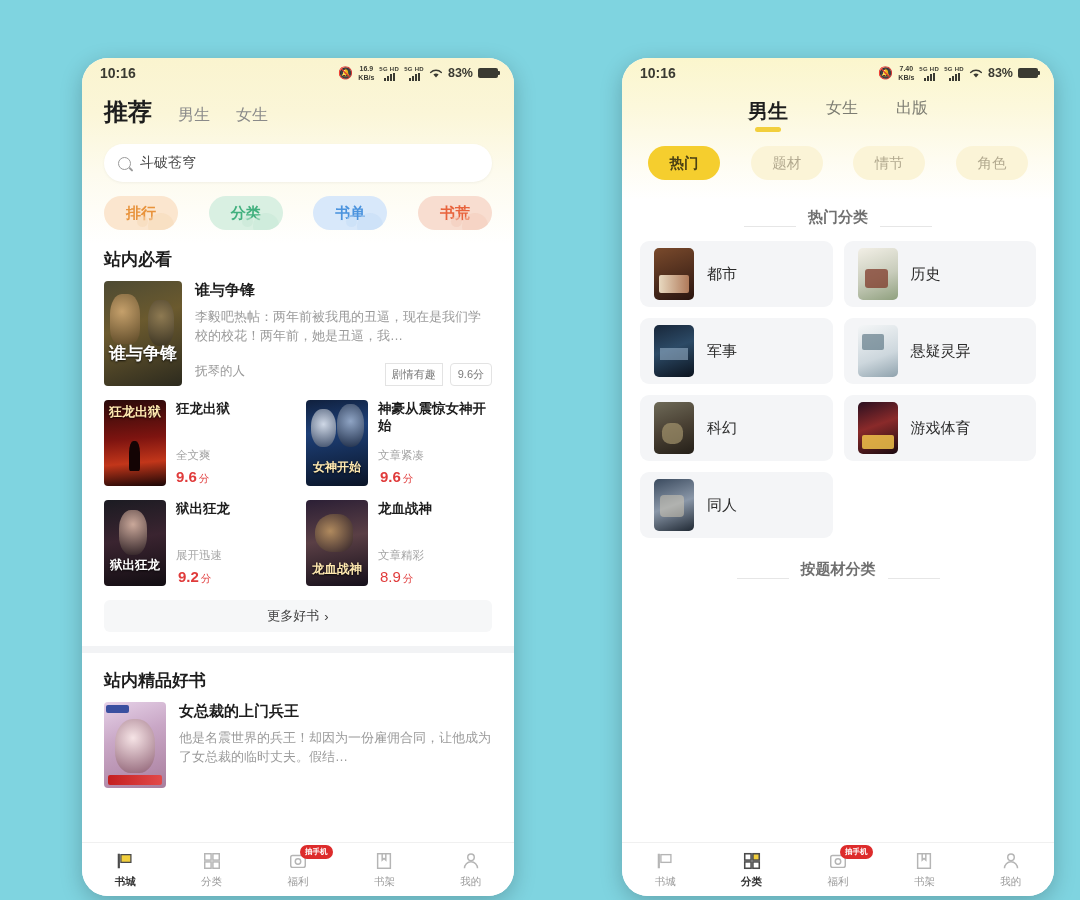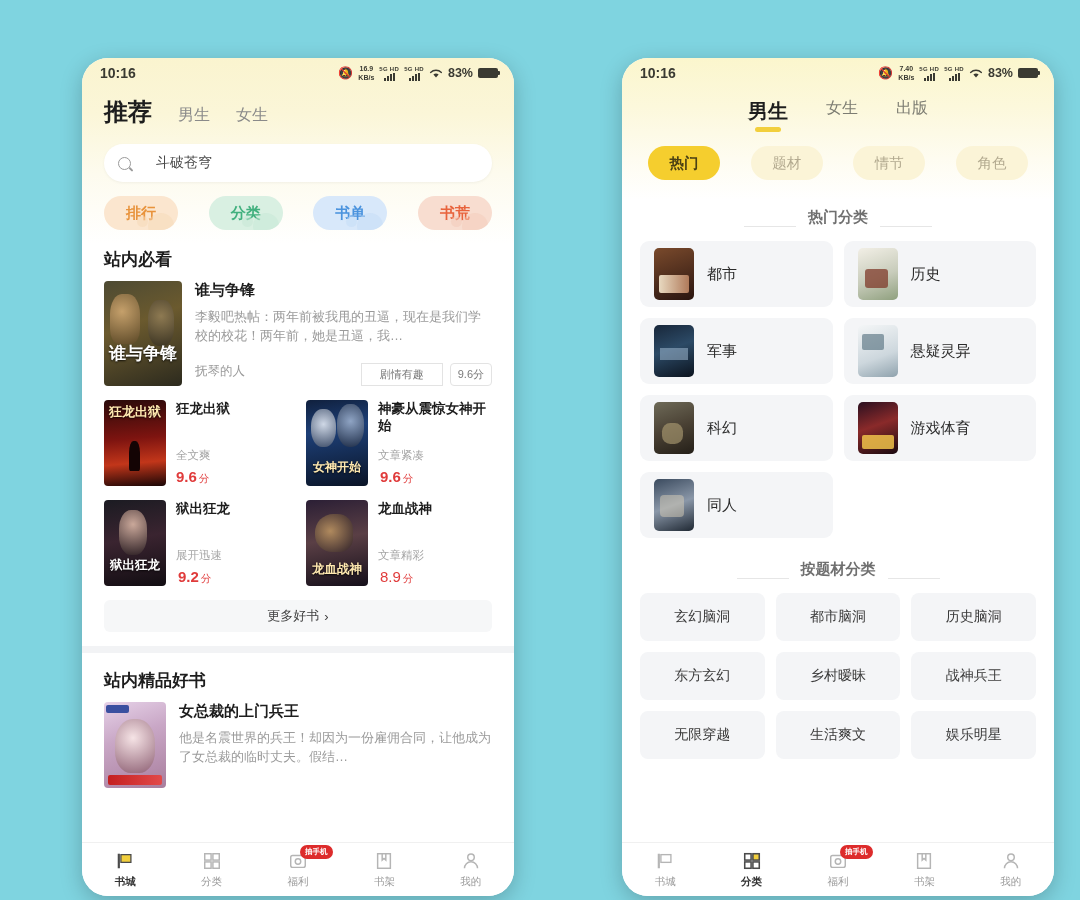--- a/index.html
+++ b/index.html
@@ -61,21 +61,21 @@
   .l-tabs { display:flex; align-items: baseline; gap: 26px; padding: 8px 22px 4px; }
   .l-tab { font-size: 16px; color: #8a8a8a; }
   .l-tab.active { font-size: 24px; font-weight: bold; color: #1d1d1d; }
 
   .searchbar {
     margin: 12px 22px 0;
     height: 38px;
     background: #ffffff;
     border-radius: 19px;
     display: flex; align-items: center;
-    padding: 0 14px; gap: 25px;
+    padding: 0 14px; gap: 9px;
     box-shadow: 0 1px 3px rgba(0,0,0,.05);
   }
   .mag { width:13px; height:13px; border:1.6px solid #9a9a9a; border-radius:50%; position:relative; flex:none;}
   .mag::after{content:"";position:absolute;width:1.6px;height:5px;background:#9a9a9a;right:-2px;bottom:-3px;transform:rotate(-45deg);border-radius:1px;}
   .search-text { font-size: 14px; color: #4a4a4a; }
 
   .chips { display:flex; justify-content: space-between; padding: 14px 22px 14px; }
   .chip {
     width: 74px; height: 34px; border-radius: 17px;
     display:flex; align-items:center; justify-content:center;
@@ -94,21 +94,21 @@
   }
   .sect-title { font-size: 17px; font-weight: bold; color:#1d1d1d; padding: 4px 22px 10px; }
 
   .bigrow { display:flex; gap:13px; padding: 0 22px; }
   .bigcover { width: 78px; height: 105px; border-radius: 4px; flex:none; overflow:hidden; position:relative; }
   .bigmeta { flex:1; min-width:0; display:flex; flex-direction:column; }
   .bk-title { font-size: 15px; font-weight: bold; color:#1d1d1d; }
   .bk-desc { font-size: 13px; color:#9b9b9b; line-height:19px; margin-top:7px; }
   .bk-foot { margin-top:auto; display:flex; align-items:flex-start; }
   .bk-author { font-size: 12.5px; color:#9b9b9b; }
-  .tagpill { margin-left:auto; font-size:11px; color:#7a7a7a; border:1px solid #e3e3e3; border-radius:0; padding:3px 18px; }
+  .tagpill { margin-left:auto; font-size:11px; color:#7a7a7a; border:1px solid #e3e3e3; border-radius:0; padding:3px 6px; }
   .scorepill{ margin-left:7px; font-size:11px; color:#7a7a7a; border:1px solid #e3e3e3; border-radius:4px; padding:3px 7px;}
 
   .grid2 { display:grid; grid-template-columns: 1fr 1fr; gap: 14px 16px; padding: 14px 22px 0; }
   .gcell { display:flex; gap:10px; }
   .gcover { width:62px; height:86px; border-radius:4px; flex:none; overflow:hidden; position:relative;}
   .gmeta { flex:1; min-width:0; display:flex; flex-direction:column; }
   .g-title { font-size:13.5px; font-weight:bold; color:#1d1d1d; line-height:17px; }
   .g-sub { font-size:11.5px; color:#a5a5a5; margin-top:auto; }
   .g-score { margin-top:5px; font-size:15px; font-weight:bold; color:#e03b3b; }
   .g-score span { font-size:10.5px; font-weight:normal; color:#e03b3b; margin-left:2px; }
@@ -528,31 +528,20 @@
         <div class="catlabel">同人</div>
       </div>
     </div>
 
     <div class="hdr-line" style="padding-top:22px">
       <span class="ln"></span>
       <span class="tx">按题材分类</span>
       <span class="ln"></span>
     </div>
 
-    <div class="taggrid">
-      <div class="tagcell">玄幻脑洞</div>
-      <div class="tagcell">都市脑洞</div>
-      <div class="tagcell">历史脑洞</div>
-      <div class="tagcell">东方玄幻</div>
-      <div class="tagcell">乡村暧昧</div>
-      <div class="tagcell">战神兵王</div>
-      <div class="tagcell">无限穿越</div>
-      <div class="tagcell">生活爽文</div>
-      <div class="tagcell">娱乐明星</div>
-    </div>
   </div>
 
   <div class="navbar">
     <div class="navitem">
       <svg width="20" height="20" viewBox="0 0 22 22">
         <rect x="3" y="3" width="2.4" height="16" fill="#b5b5b5"></rect>
         <rect x="6.5" y="4" width="11" height="8.5" fill="none" stroke="#b5b5b5" stroke-width="1.5"></rect>
       </svg>
       <span class="navlabel">书城</span>
     </div>

